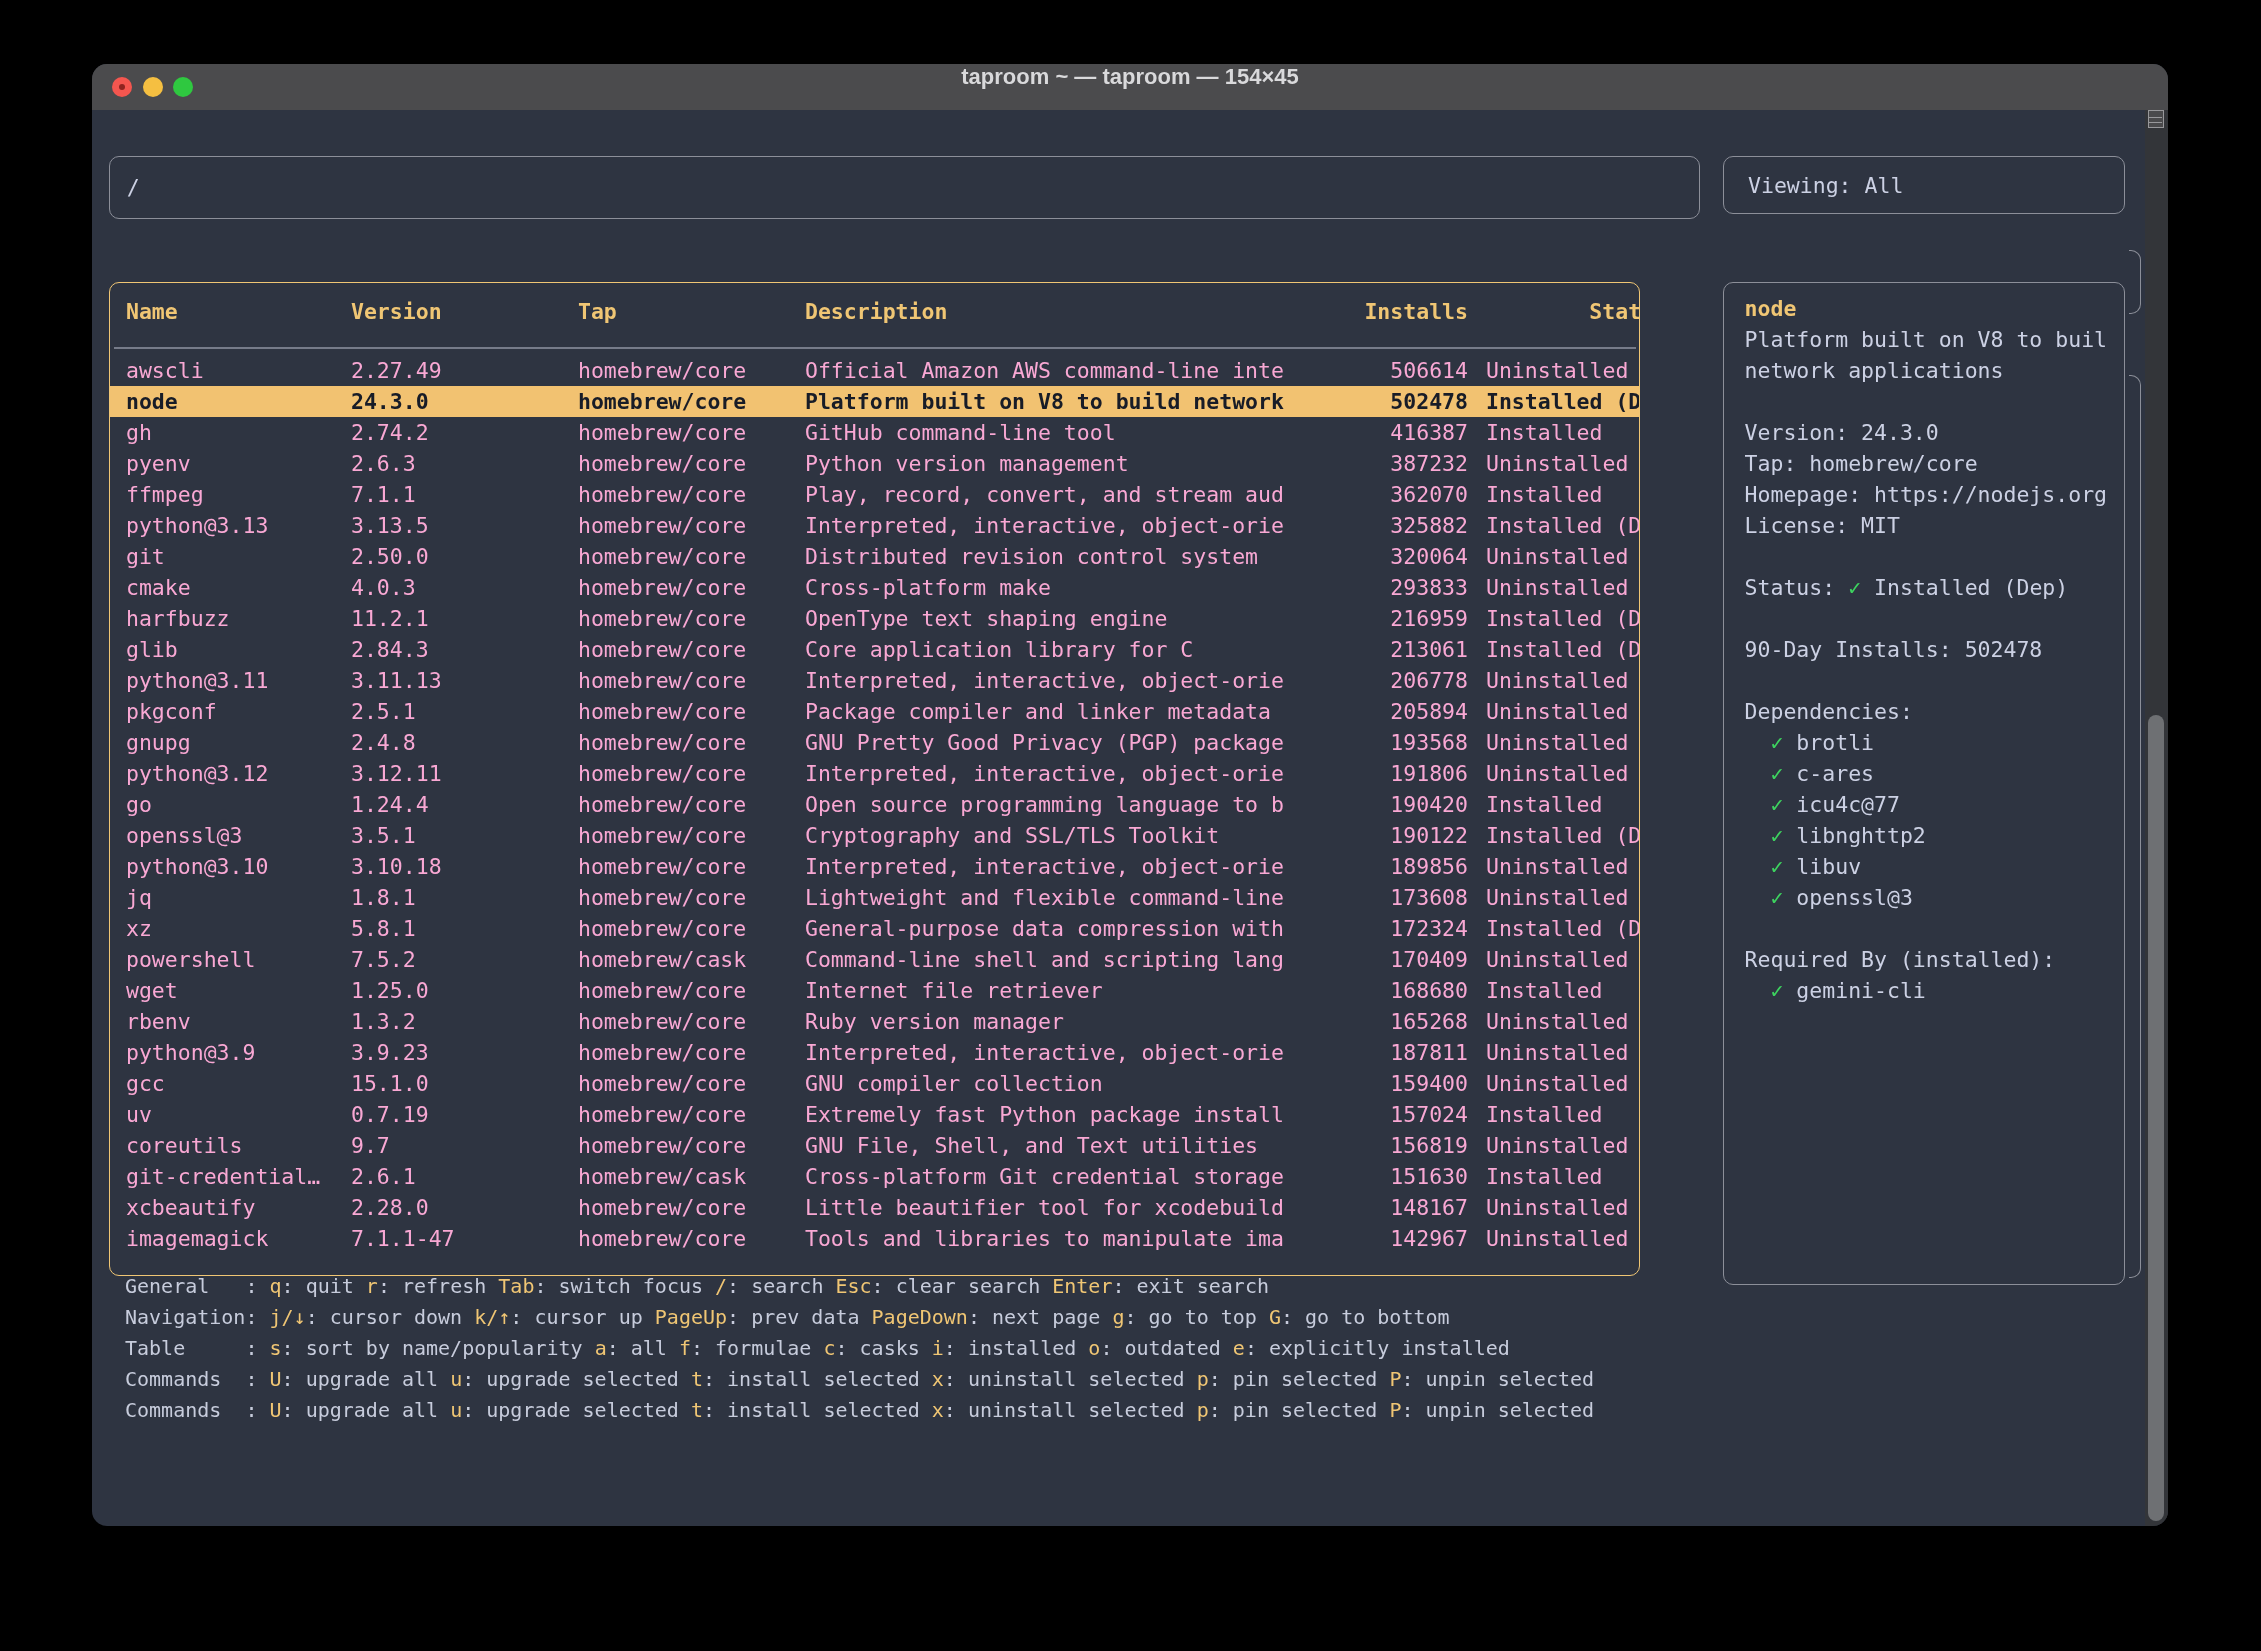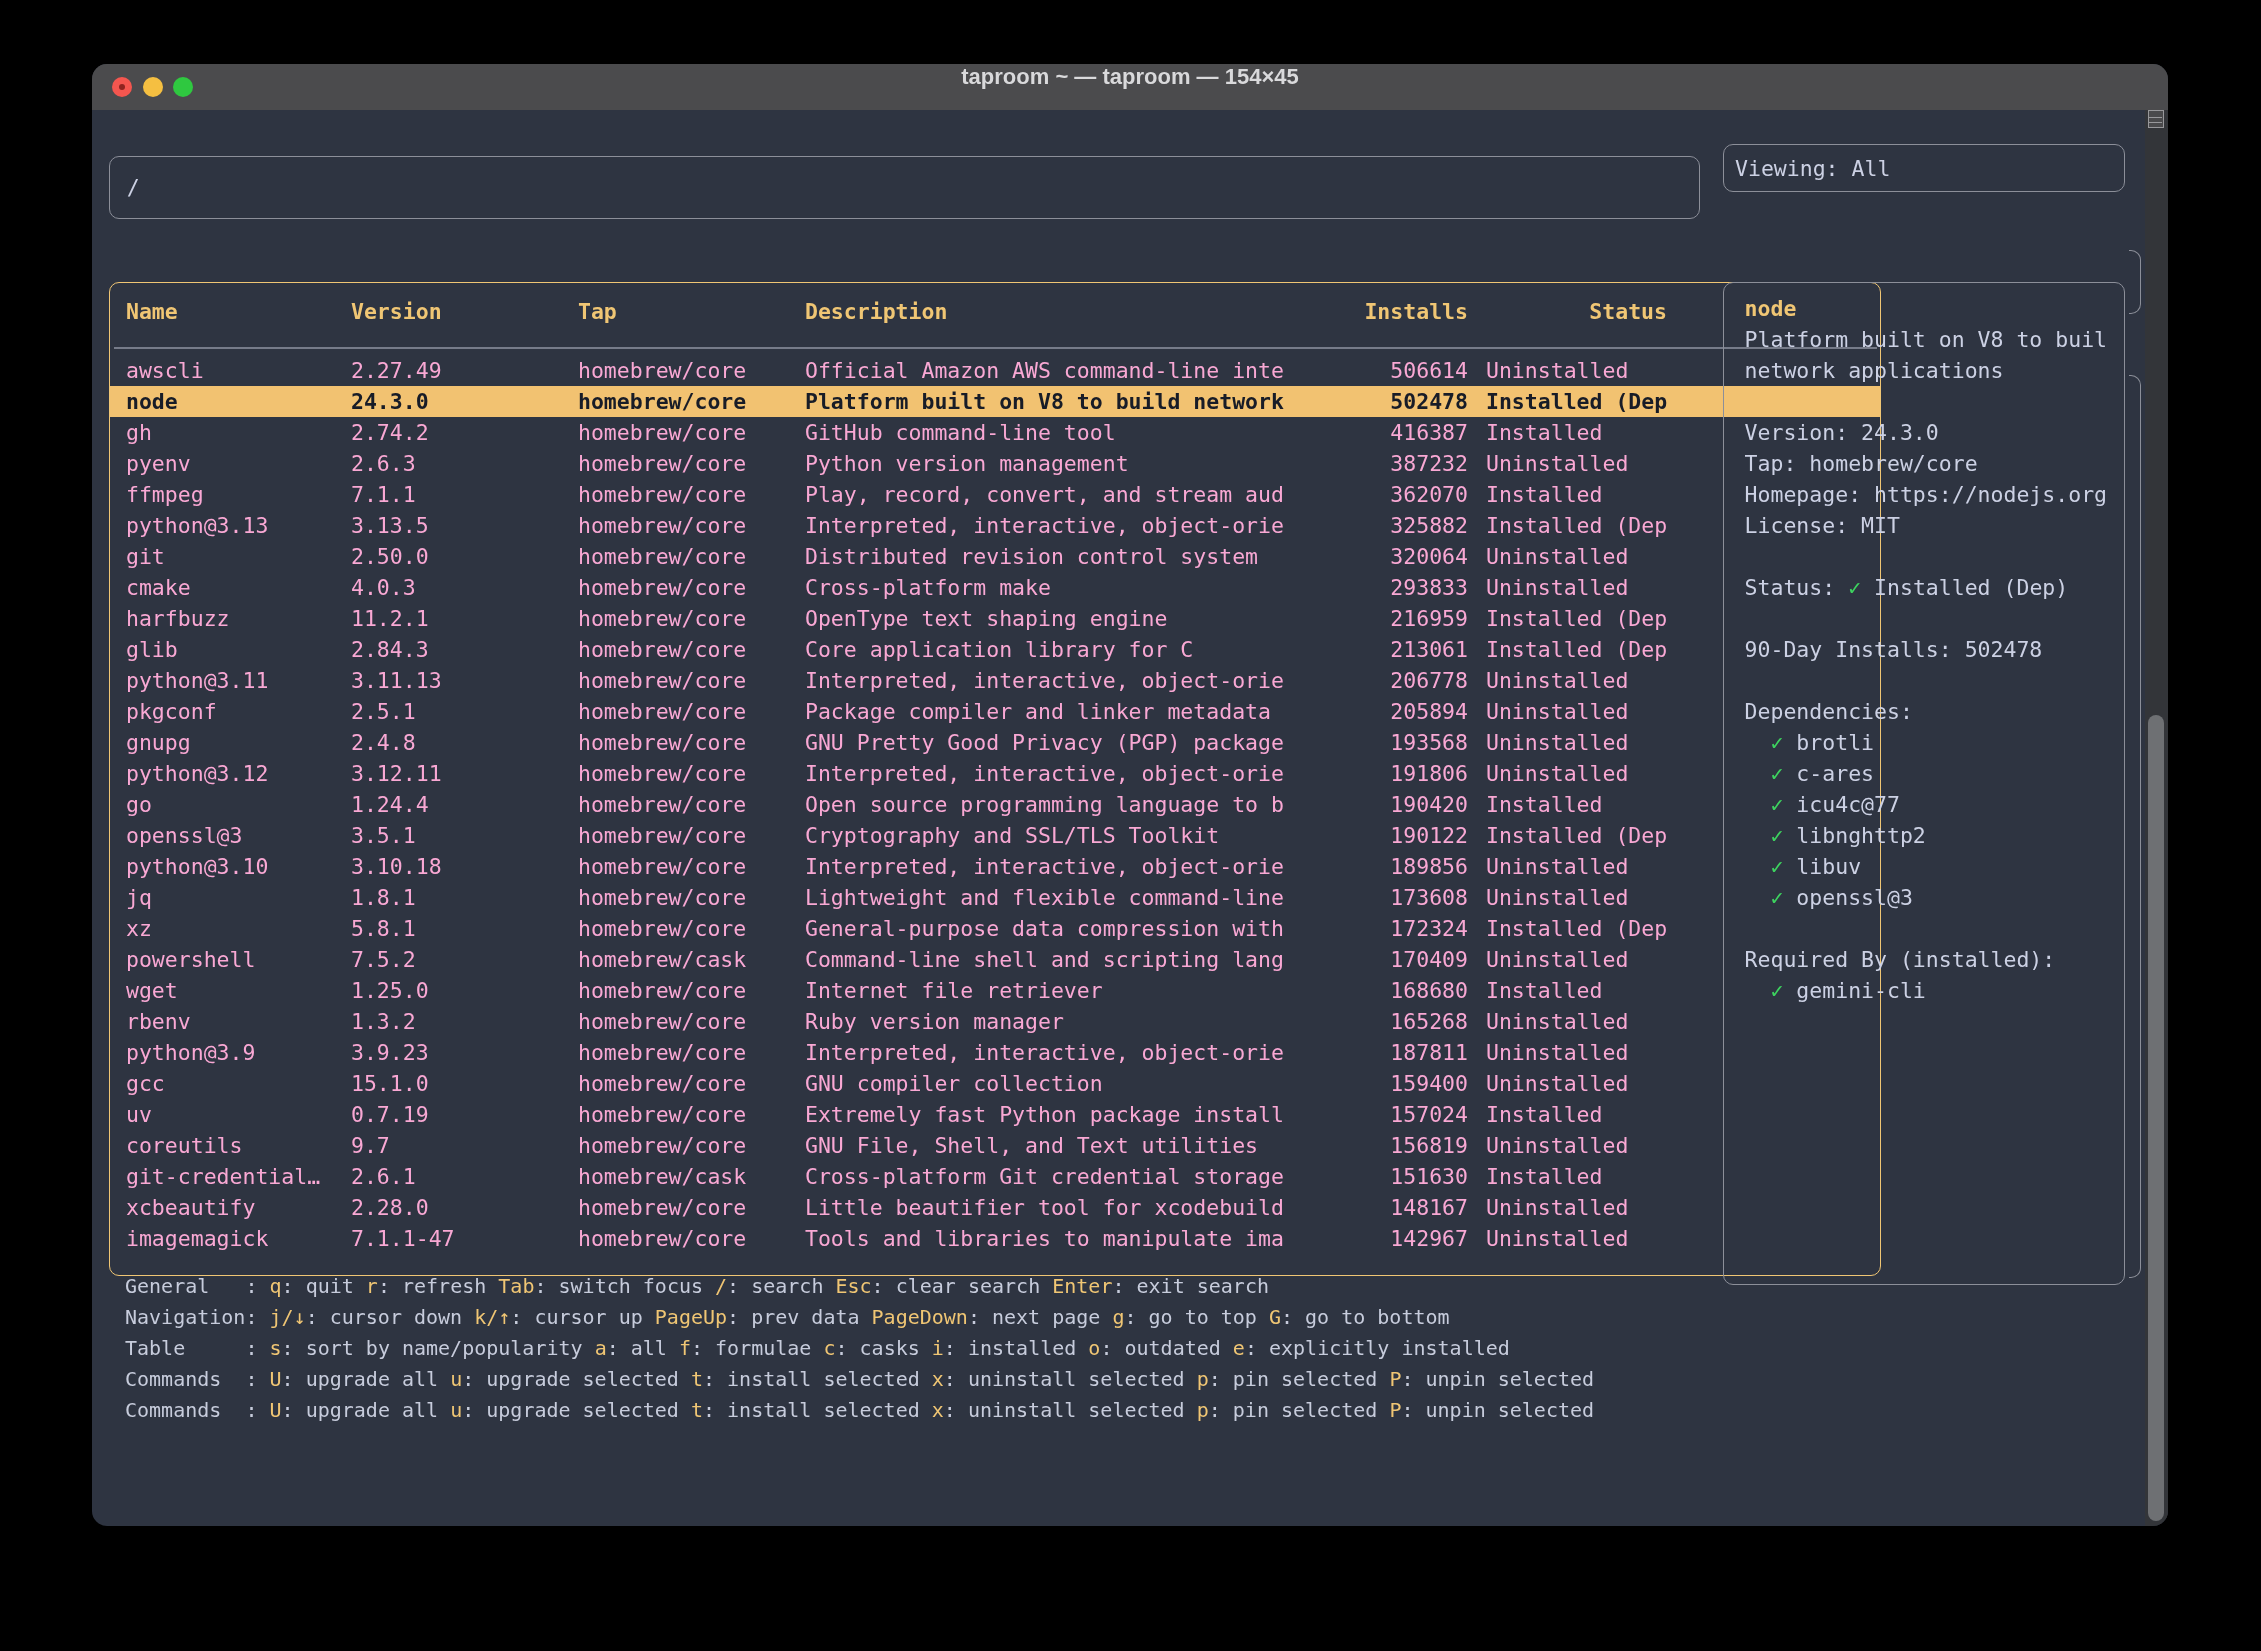--- a/index.html
+++ b/index.html
@@ -20,25 +20,25 @@
   .wtitle{color:#d9d9db;font-size:22px;font-weight:bold;
           font-family:"Liberation Sans","DejaVu Sans",sans-serif;}
   
   .search-box{position:absolute;left:17.3px;top:92px;width:1591px;height:63px;box-sizing:border-box;
               border:1.7px solid #8c8f99;border-radius:10px;display:flex;align-items:center;
               padding:0 16.5px;background:#2e3441;}
   .search-prefix{color:#ccd1e4;font-size:21.5px;white-space:pre;}
   .search-input{flex:1;background:transparent;border:none;outline:none;color:#ccd1e4;
                 font:inherit;font-size:21.5px;}
   .search-input::placeholder{color:#687082;}
-  .viewing-box{position:absolute;left:1631px;top:80px;width:402px;height:48px;box-sizing:border-box;
+  .viewing-box{position:absolute;left:1631px;top:92px;width:402px;height:58px;box-sizing:border-box;
                border:1.7px solid #8c8f99;border-radius:10px;display:flex;align-items:center;
-               padding:0 11px;color:#ccd1e4;font-size:21.5px;}
-  
-  .table-panel{position:absolute;left:17.3px;top:218px;width:1772px;height:994px;box-sizing:border-box;
+               padding:0 24px;color:#ccd1e4;font-size:21.5px;}
+  
+  .table-panel{position:absolute;left:17.3px;top:218px;width:1531px;height:994px;box-sizing:border-box;
                border:1.7px solid #f0c674;border-radius:10px;overflow:hidden;}
   .tgrid{display:grid;grid-template-columns:225px 227px 227px 479px 184px 199px;
          padding-left:15.7px;height:31px;align-items:center;font-size:21.5px;}
   .table-header{margin-top:13.2px;color:#f0c674;font-weight:bold;}
   .hsep{height:1.7px;background:#767b89;margin:20px 3.3px 0 3.3px;}
   .table-body{margin-top:6.6px;}
   .trow{color:#f9a8d4;}
   .trow>div{white-space:pre;overflow:hidden;}
   .trow.selected{background:#f2c271;color:#181c27;font-weight:bold;}
   .cell-installs,.col-installs{text-align:right;}

